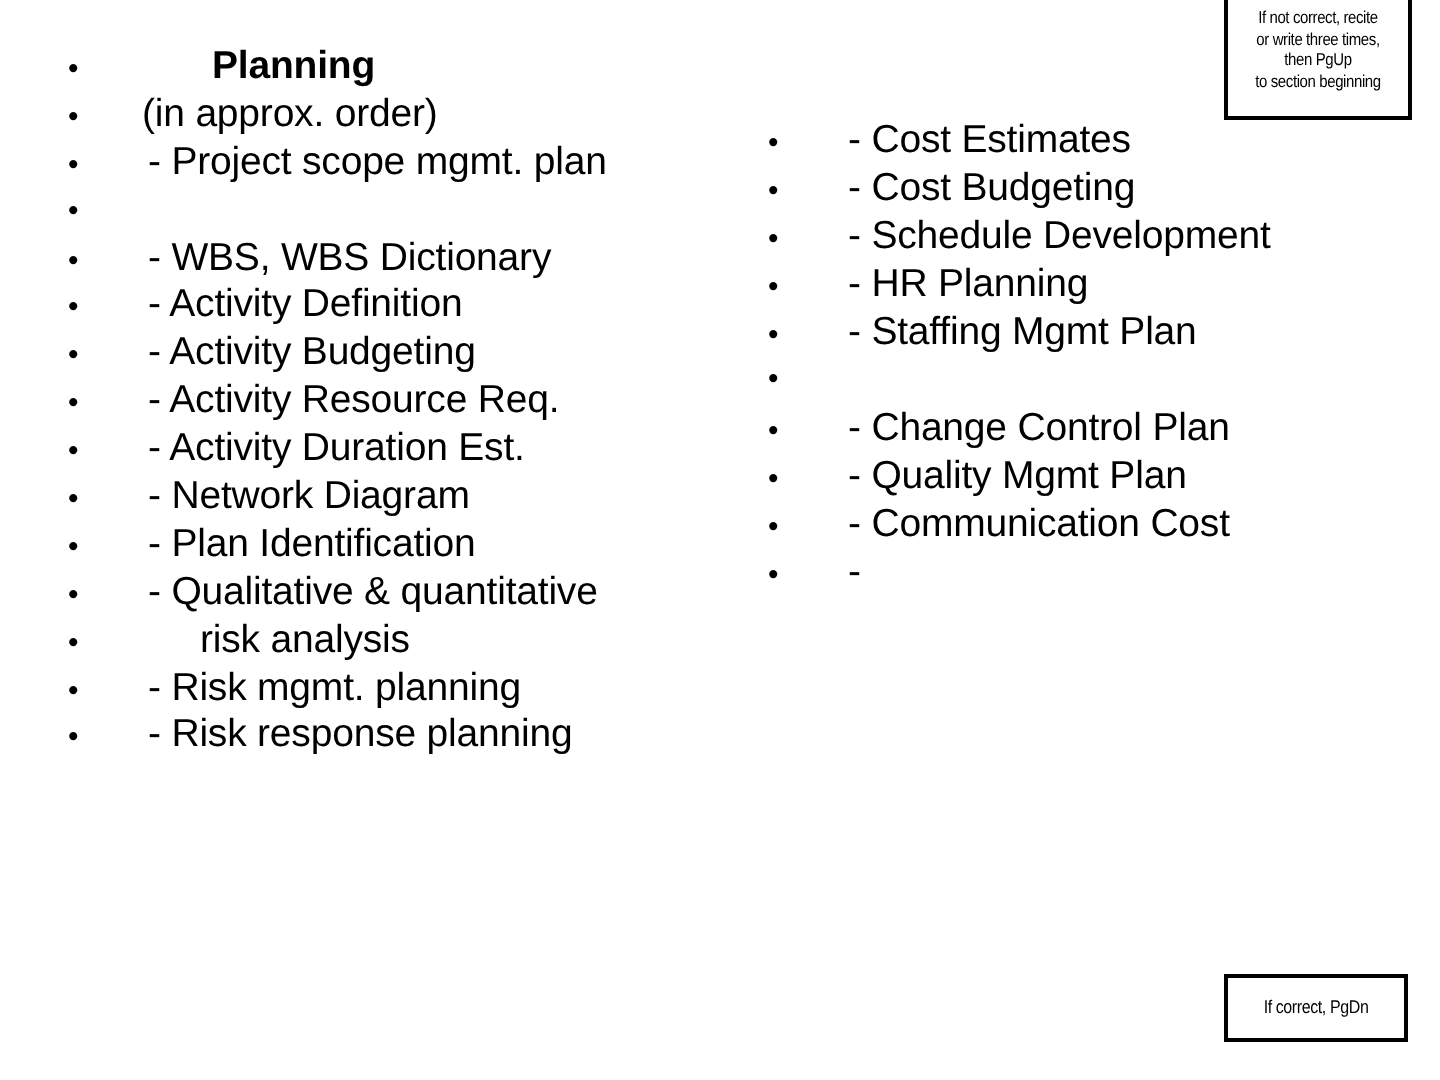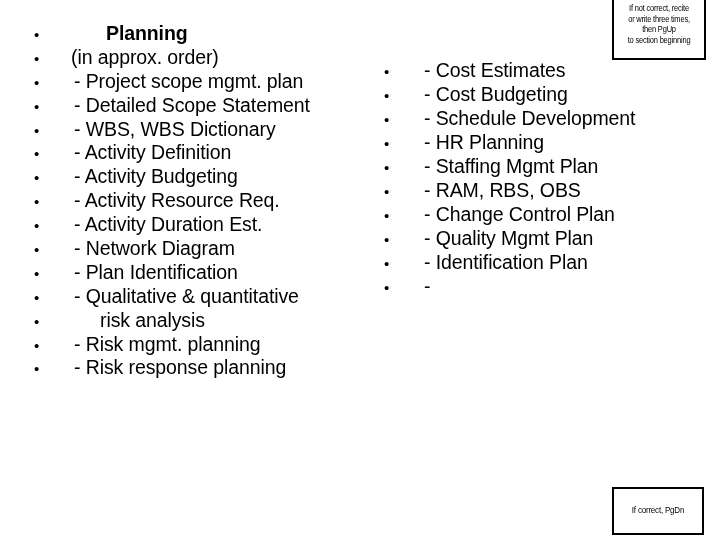--- a/index.html
+++ b/index.html
@@ -102,21 +102,21 @@
     top: -12px;
     width: 94px;
     height: 72px;
     border-top: none;
     padding-top: 16px;
   }
   .note-bottom {
     left: 612px;
     top: 487px;
     width: 92px;
-    height: 48px;
+    height: 34px;
     display: flex;
     align-items: center;
     justify-content: center;
   }
   .note-line {
     font-size: 7.5px;
     line-height: 10.5px;
     letter-spacing: -0.2px;
     white-space: nowrap;
     color: #000000;
@@ -155,21 +155,20 @@
       <span class="bullet-text indent-1">(in approx. order)</span>
     </div>
 
     <div class="bullet-row">
       <span class="bullet-mark">•</span>
       <span class="bullet-text indent-2">- Project scope mgmt. plan</span>
     </div>
 
     <div class="bullet-row">
       <span class="bullet-mark">•</span>
-      <span class="bullet-text indent-2">- Detailed Scope Statement</span>
     </div>
 
     <div class="bullet-row">
       <span class="bullet-mark">•</span>
       <span class="bullet-text indent-2">- WBS, WBS Dictionary</span>
     </div>
 
     <div class="bullet-row">
       <span class="bullet-mark">•</span>
       <span class="bullet-text indent-2">- Activity Definition</span>
@@ -244,36 +243,35 @@
       <span class="bullet-text">- HR Planning</span>
     </div>
 
     <div class="bullet-row">
       <span class="bullet-mark">•</span>
       <span class="bullet-text">- Staffing Mgmt Plan</span>
     </div>
 
     <div class="bullet-row">
       <span class="bullet-mark">•</span>
-      <span class="bullet-text">- RAM, RBS, OBS</span>
     </div>
 
     <div class="bullet-row">
       <span class="bullet-mark">•</span>
       <span class="bullet-text">- Change Control Plan</span>
     </div>
 
     <div class="bullet-row">
       <span class="bullet-mark">•</span>
       <span class="bullet-text">- Quality Mgmt Plan</span>
     </div>
 
     <div class="bullet-row">
       <span class="bullet-mark">•</span>
-      <span class="bullet-text">- Identification Plan</span>
+      <span class="bullet-text">- Communication Cost</span>
     </div>
 
     <div class="bullet-row">
       <span class="bullet-mark">•</span>
       <span class="bullet-text">-</span>
     </div>
 
   </div>
 
   <div class="note-box note-top">

